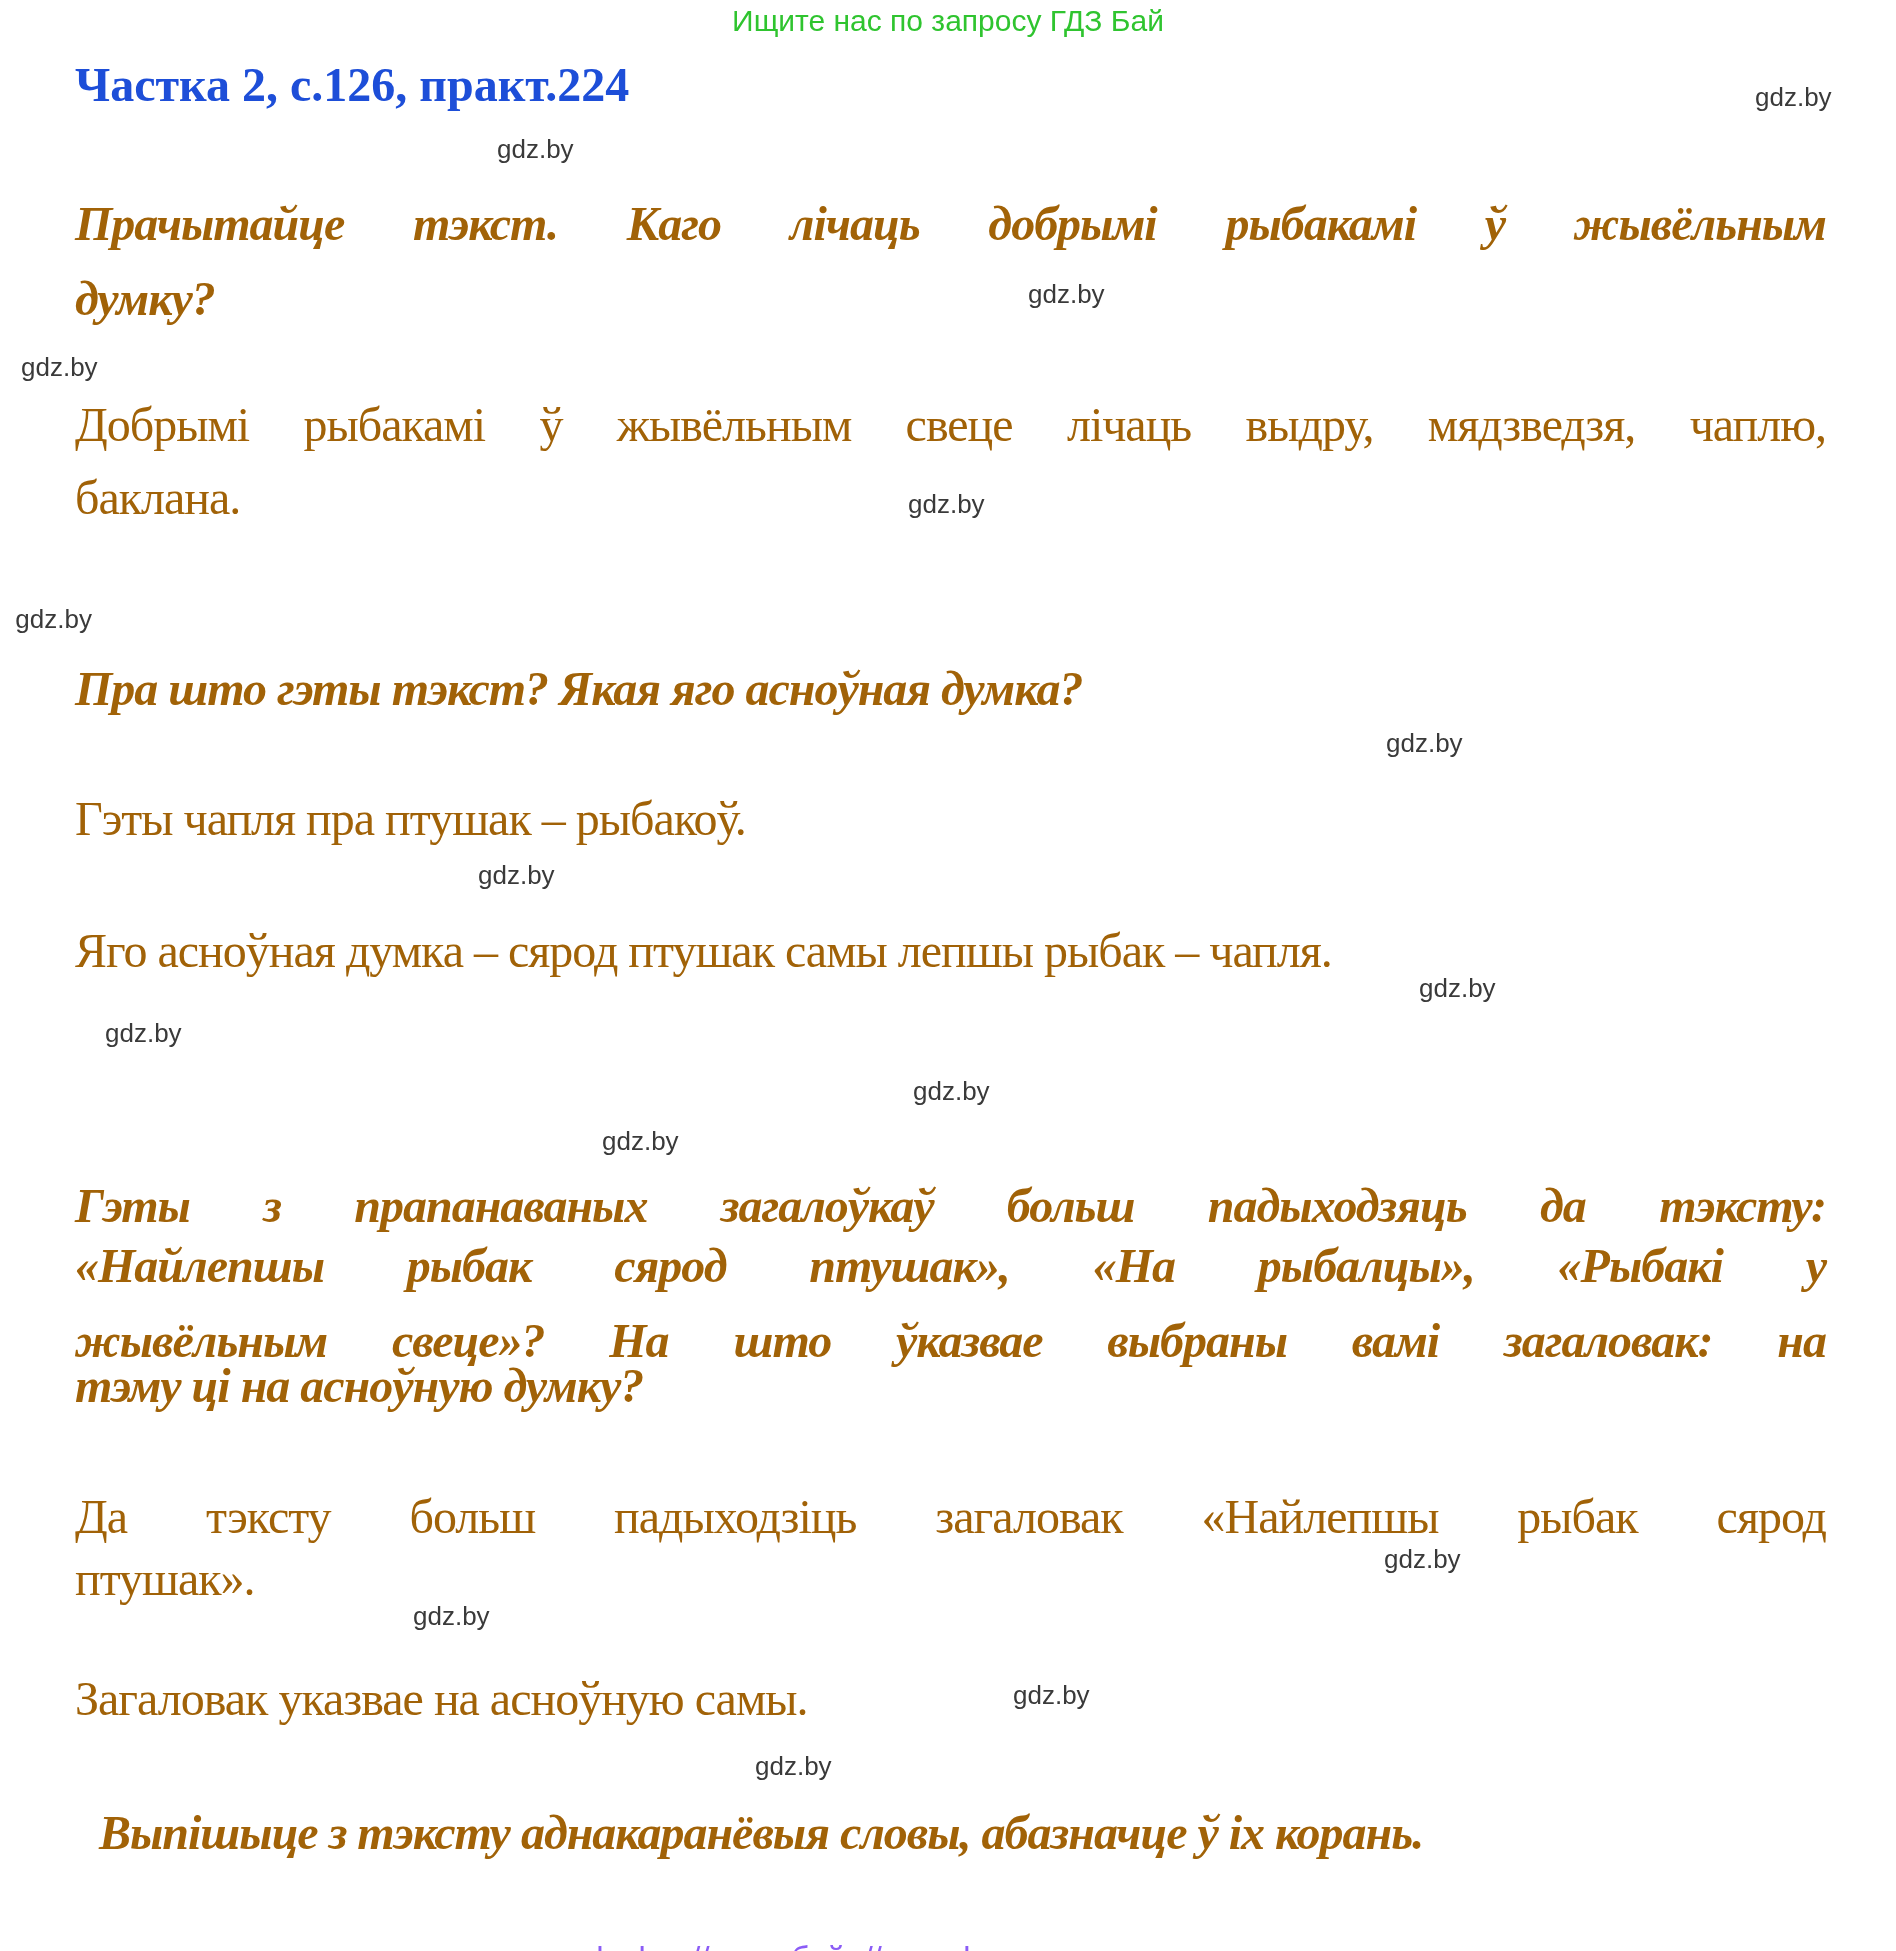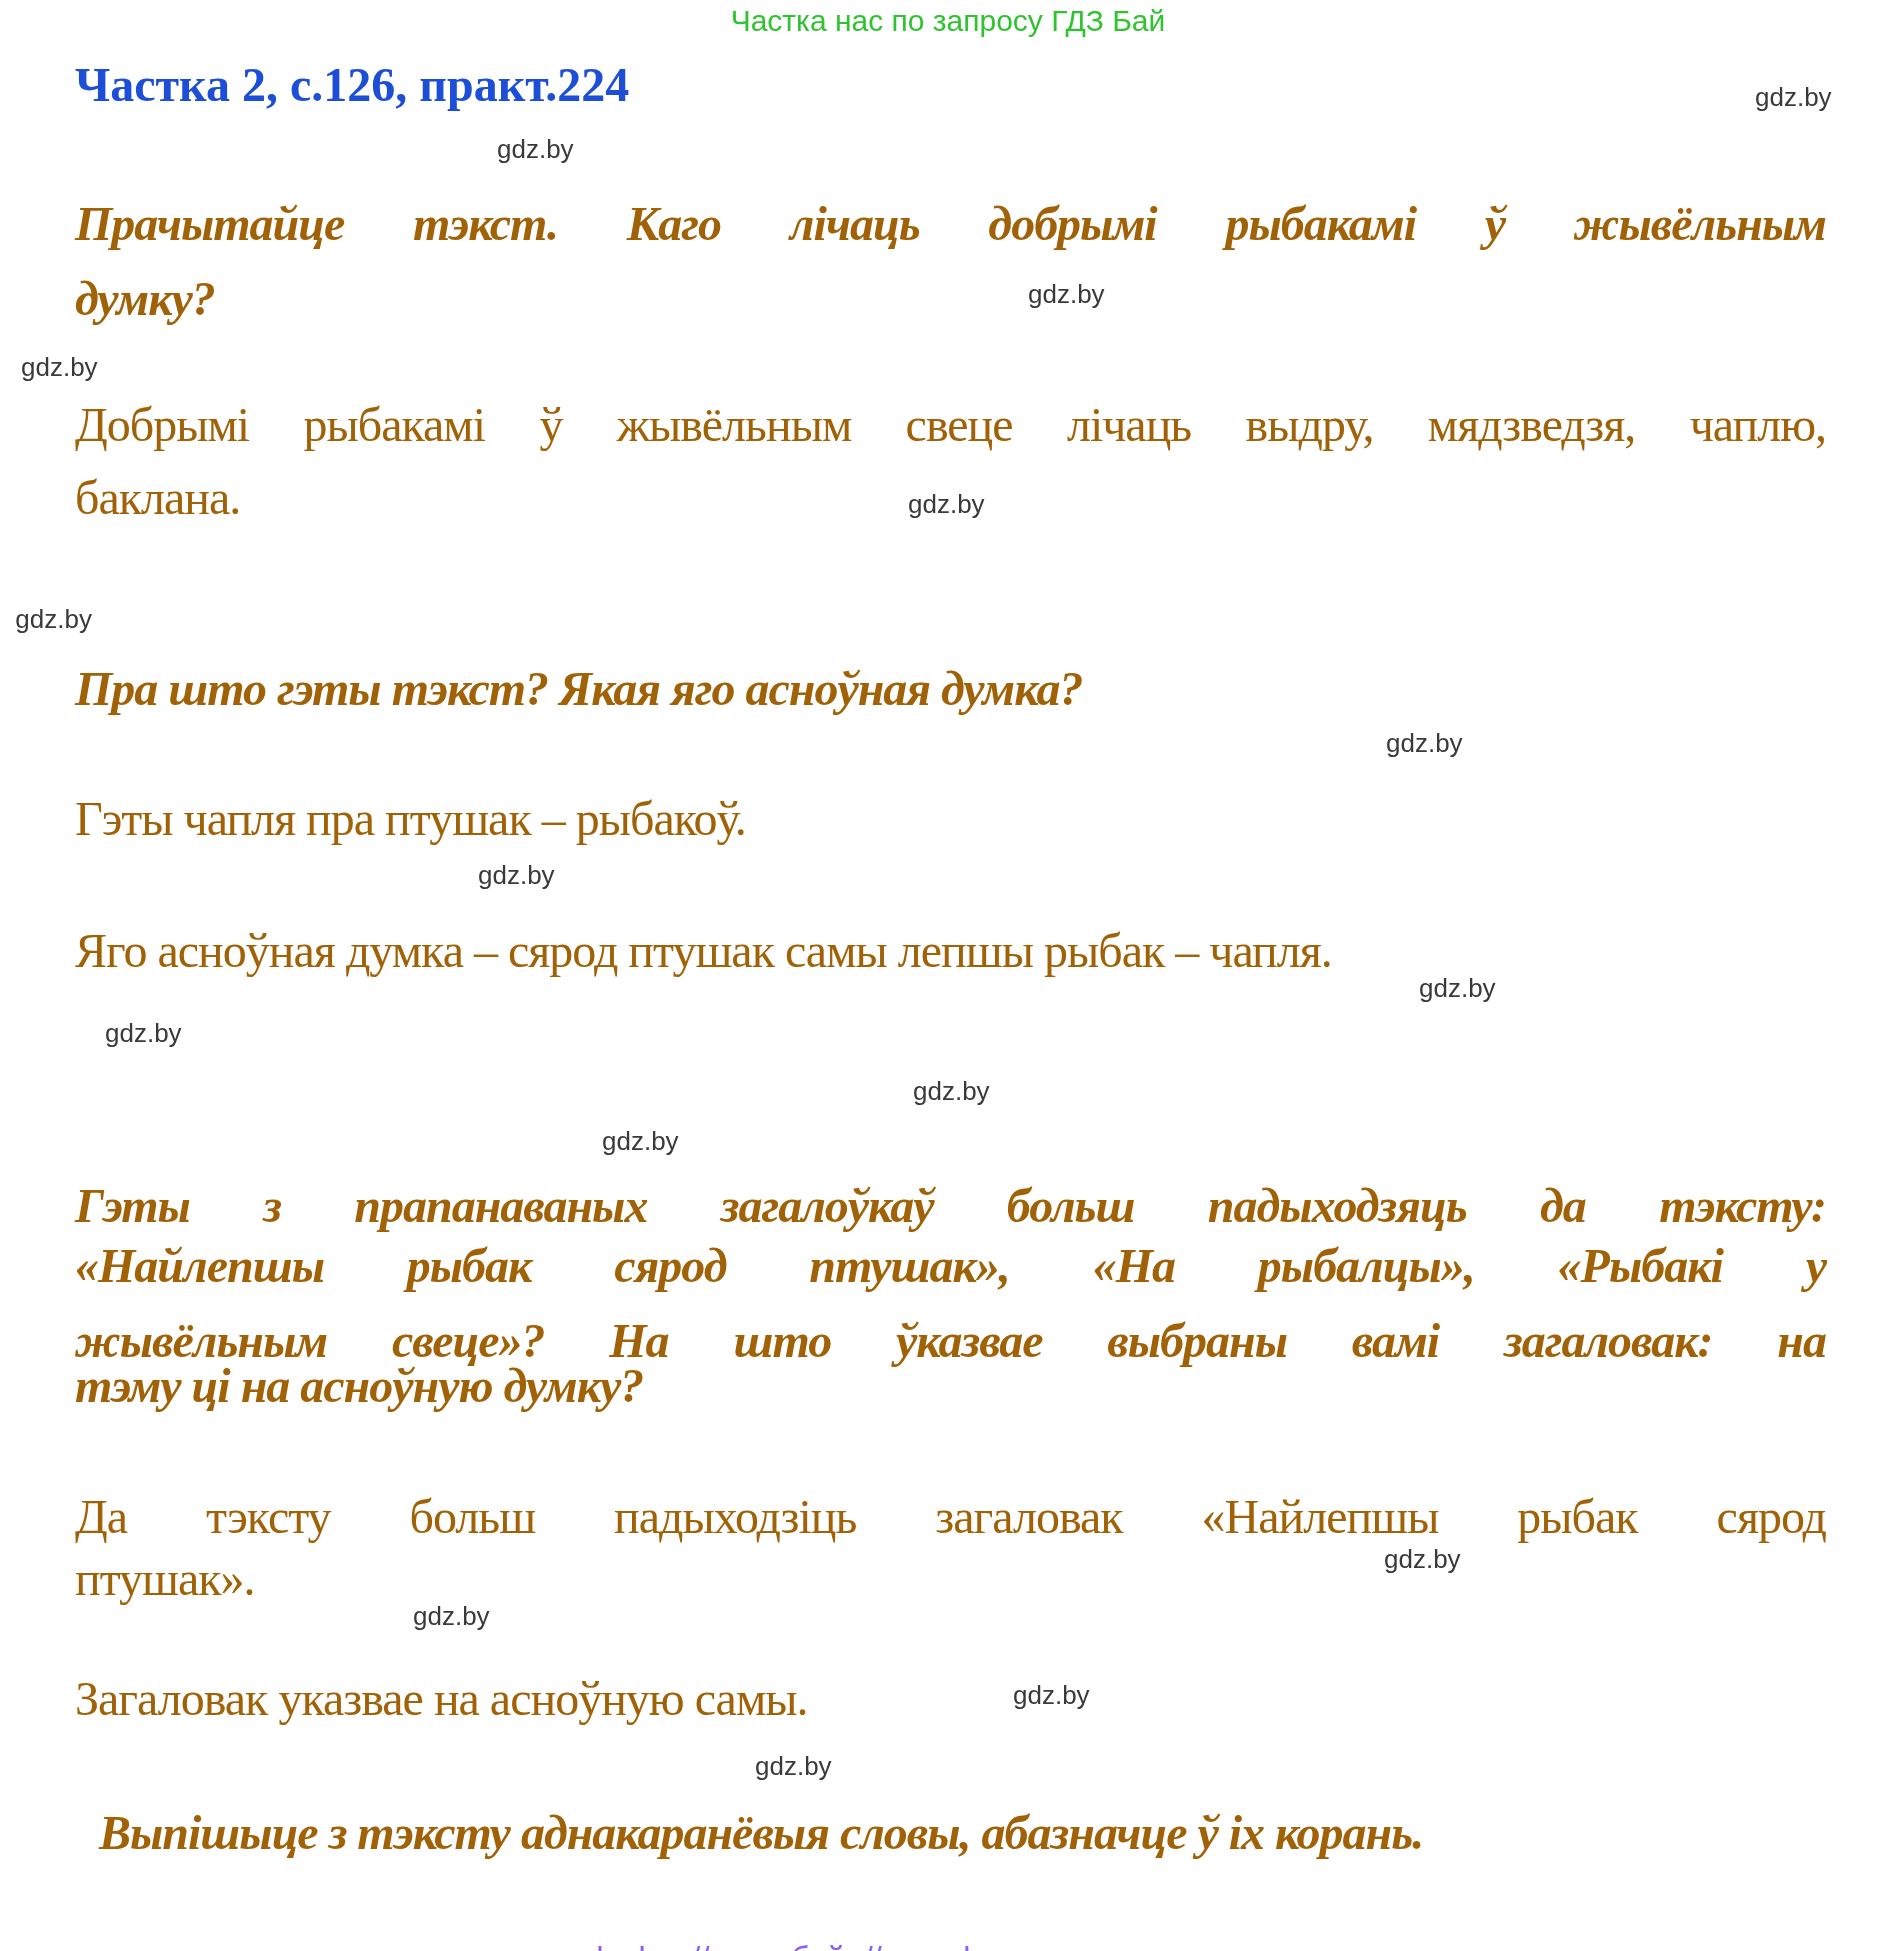--- a/index.html
+++ b/index.html
@@ -61,21 +61,21 @@
     text-align: center;
     font-family: "Liberation Sans", sans-serif;
     font-size: 32.5px;
     color: #8b5cf6;
     word-spacing: 9.6px;
   }
 </style>
 </head>
 <body>
 
-<div class="abs promo">Частка нас по запросу ГДЗ Бай</div>
+<div class="abs promo">Ищите нас по запросу ГДЗ Бай</div>
 
 <div class="abs title">Частка 2, с.126, практ.224</div>
 
 <div class="abs wm" style="left:1755px; top:82px;">gdz.by</div>
 <div class="abs wm" style="left:497px;  top:134px;">gdz.by</div>
 <div class="abs wm" style="left:1028px; top:279px;">gdz.by</div>
 <div class="abs wm" style="left:21px;   top:352px;">gdz.by</div>
 <div class="abs wm" style="left:908px;  top:489px;">gdz.by</div>
 <div class="abs wm" style="left:15.3px;   top:604px;">gdz.by</div>
 <div class="abs wm" style="left:1386px; top:728px;">gdz.by</div>

